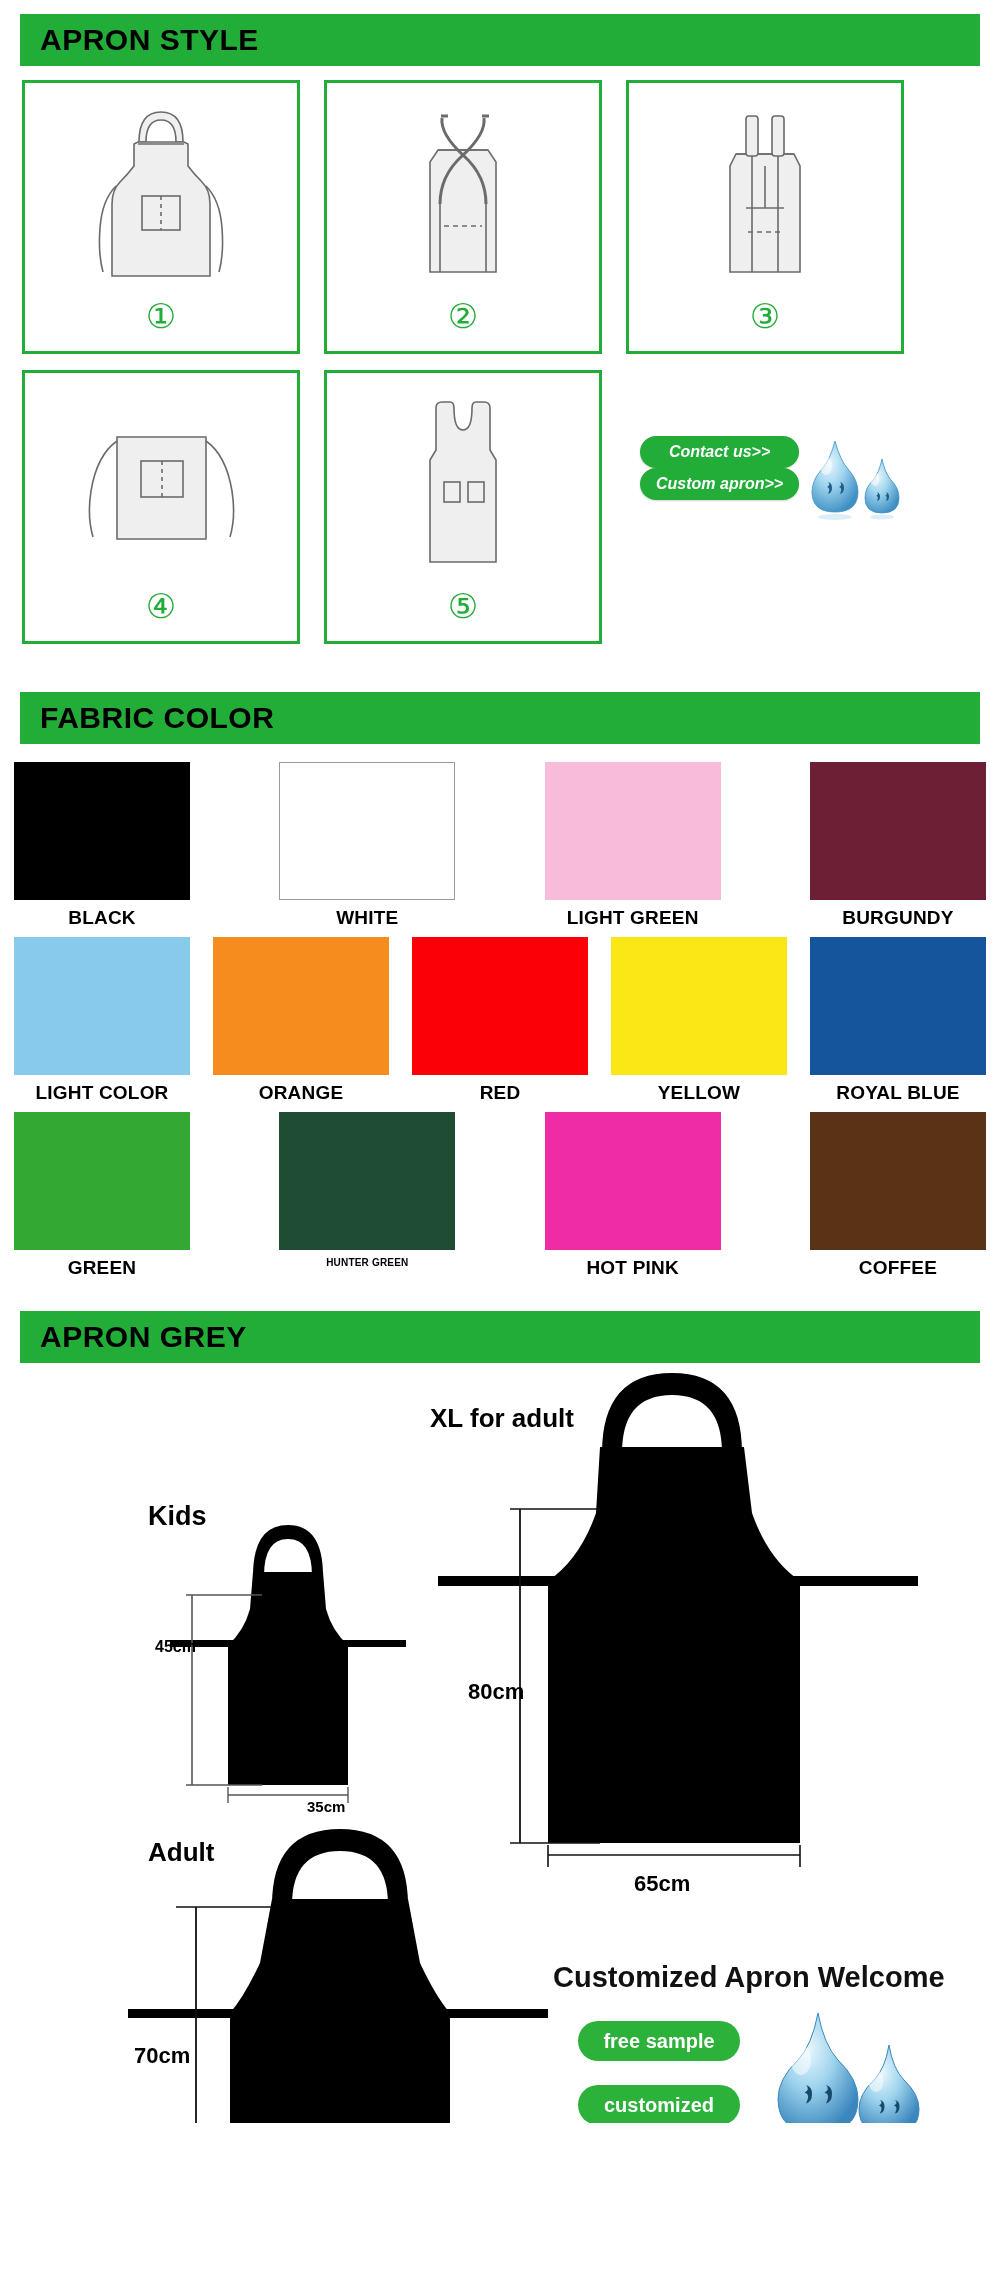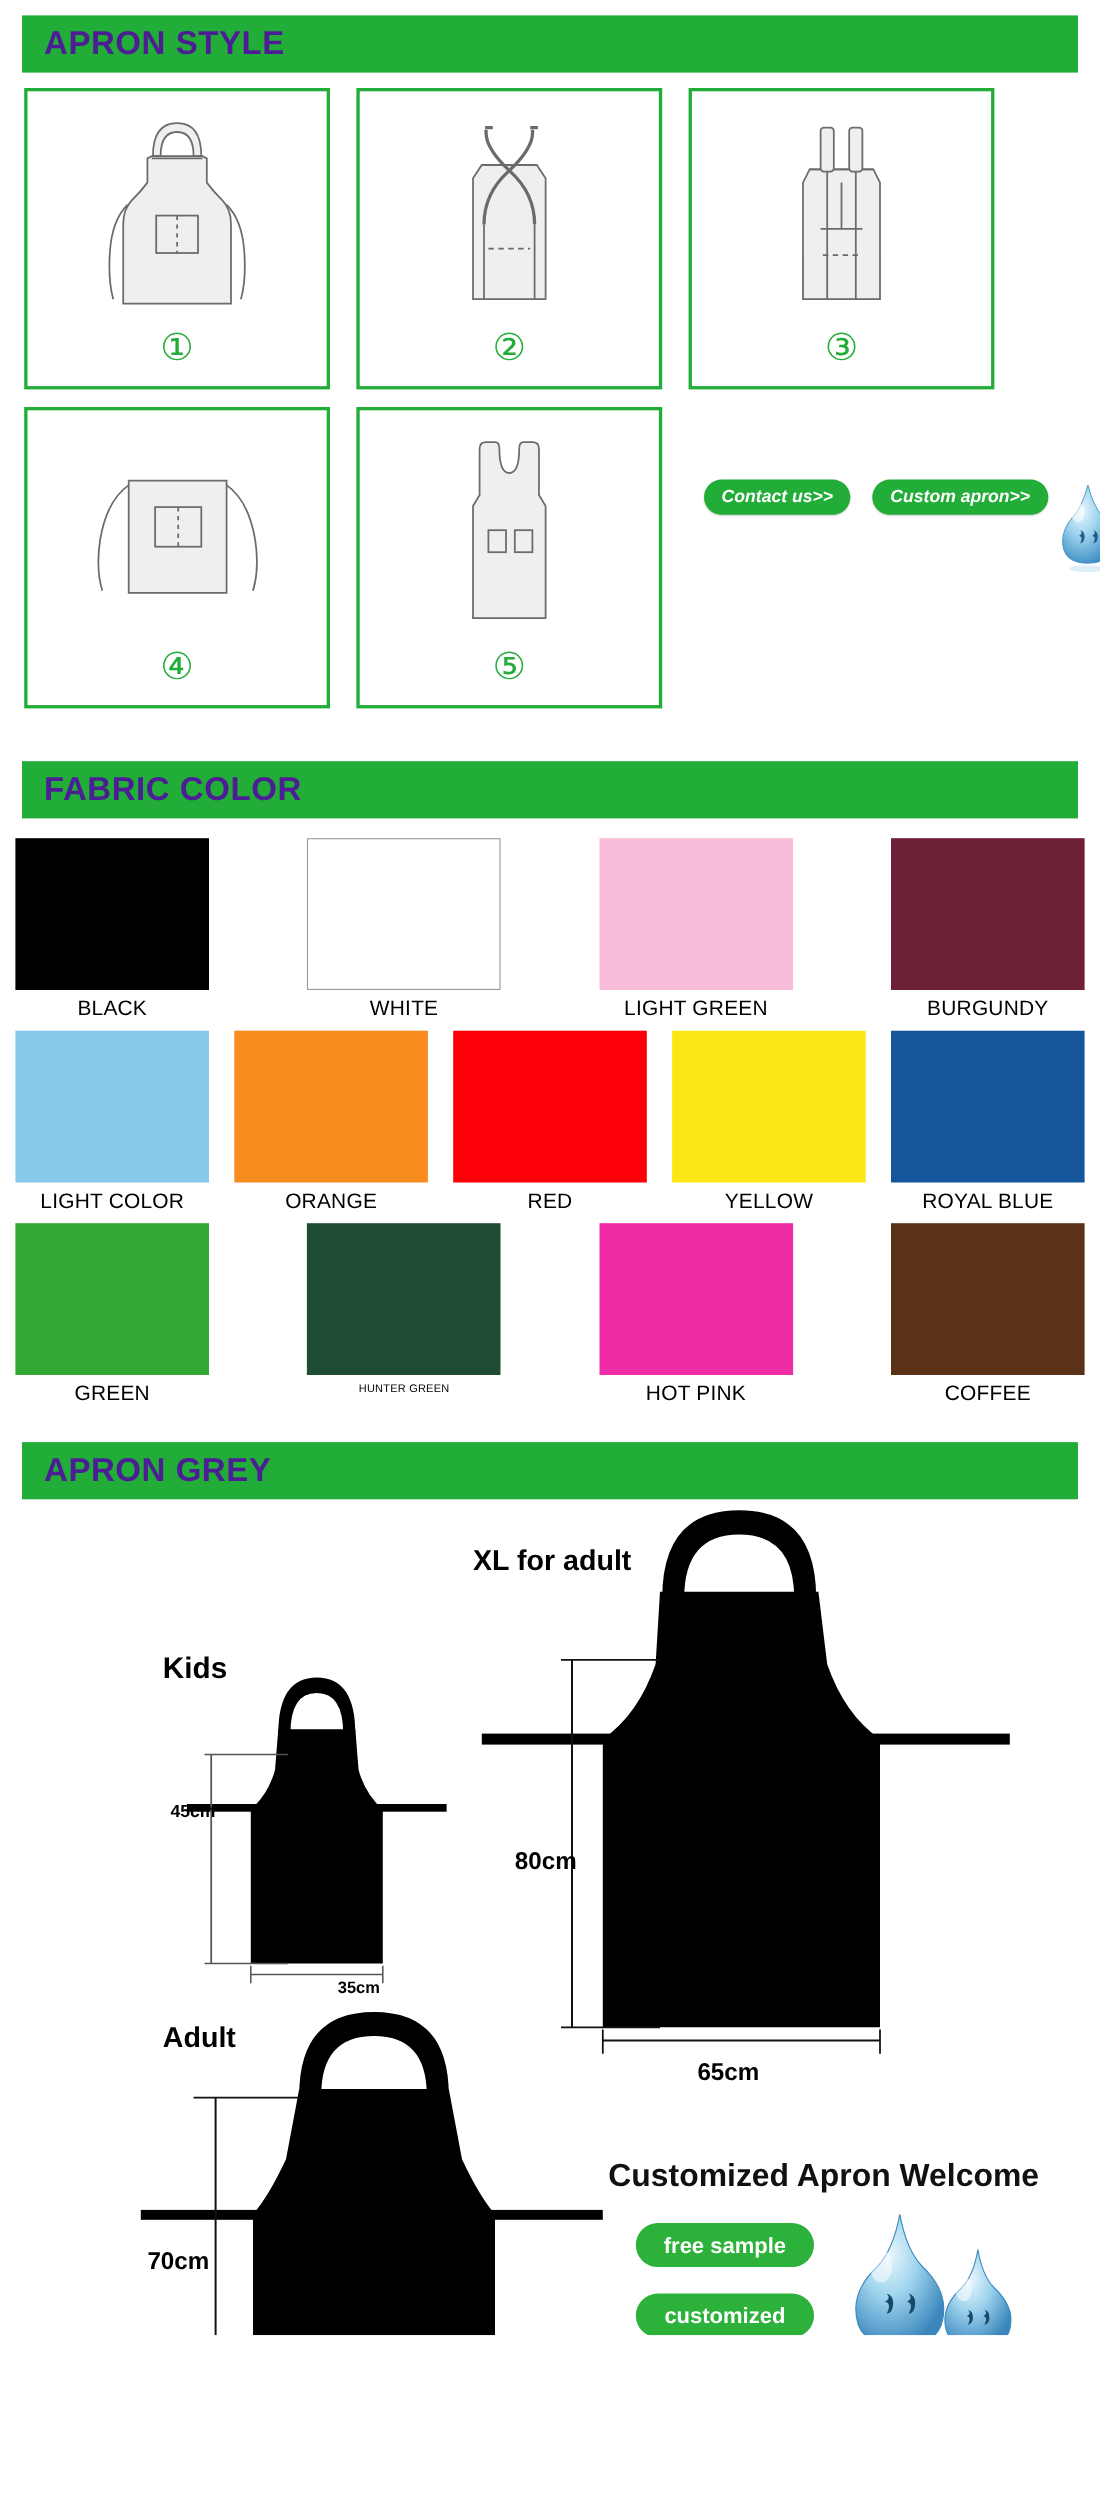--- a/index.html
+++ b/index.html
@@ -17,21 +17,21 @@
   
   .section-bar {
     background: #22ac38;
     height: 52px;
     margin: 0 20px;
     display: flex;
     align-items: center;
     padding-left: 20px;
   }
   .section-bar .title {
-    color: #4c1d95;
+    color: #000000;
     font-size: 30px;
     font-weight: bold;
     letter-spacing: 0.5px;
     line-height: 1;
     font-family: "Liberation Sans", sans-serif;
   }
 
   .spacer-sm { height: 14px; }
   .spacer-md { height: 26px; }
 
@@ -80,21 +80,21 @@
     position: relative;
   }
   .promo-inline {
     position: absolute;
     left: 14px;
     top: 66px;
     display: flex;
     align-items: flex-start;
     gap: 10px;
   }
-  .pill-col { display: flex; flex-direction: row; gap: 20px; }
+  .pill-col { display: flex; flex-direction: column; gap: 0; }
   .pill {
     background: #22ac38;
     color: #ffffff;
     border-radius: 22px;
     padding: 7px 16px;
     font-size: 16px;
     font-weight: bold;
     font-style: italic;
     white-space: nowrap;
     text-align: center;
@@ -103,21 +103,21 @@
   }
   .drops { display: flex; align-items: flex-end; gap: 2px; padding-top: 2px; }
 
   
   .color-wrap { padding: 18px 14px 10px 14px; }
   .color-row {
     display: flex;
     justify-content: space-between;
     margin-bottom: 8px;
   }
-  .color-item { width: 176px; }
+  .color-item { width: 176px; font-weight: bold; }
   .swatch {
     width: 176px;
     height: 138px;
     display: block;
   }
   .swatch.bordered { border: 1px solid #9a9a9a; }
   .color-label {
     text-align: center;
     font-size: 19px;
     padding-top: 7px;

